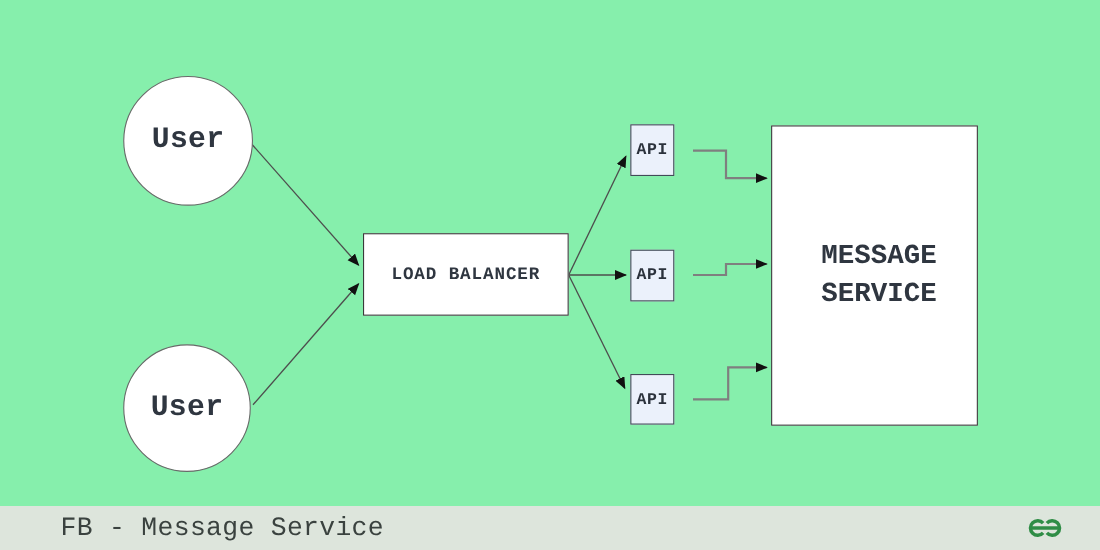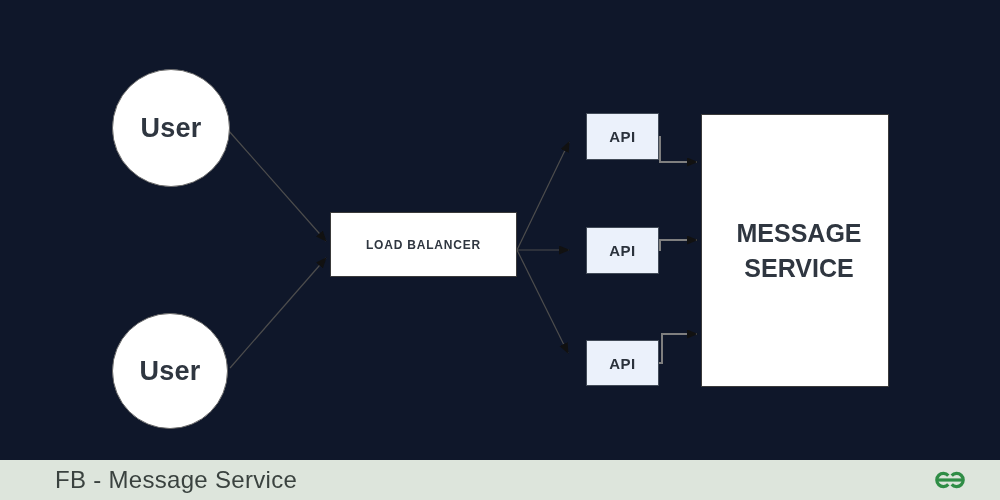--- a/index.html
+++ b/index.html
@@ -1,39 +1,39 @@
 <!DOCTYPE html>
 <html><head>
 <meta charset="utf-8">
 <style>
   html,body{margin:0;padding:0;background:#ffffff;}
   .stage{
-    position:relative;width:1000px;height:500px;background:#0f172a;
-    font-family:Liberation Sans, sans-serif;overflow:hidden;
+    position:relative;width:1000px;height:500px;background:#86efac;
+    font-family:Liberation Mono, monospace;overflow:hidden;
   }
   .connectors{position:absolute;left:0;top:0;pointer-events:none;}
   .thin{stroke:#4d4d4d;stroke-width:1.2;fill:none;}
   .elbow{stroke:#7f7f7f;stroke-width:2;fill:none;}
   .node{
     position:absolute;box-sizing:border-box;display:flex;align-items:center;justify-content:center;
     color:#2f3640;font-weight:bold;background:#ffffff;
   }
   .user-circle{
     width:118px;height:118px;border:1px solid #696969;border-radius:50%;
     font-size:27px;letter-spacing:0.3px;
   }
   .user-1{left:112px;top:69px;}
   .user-2{left:112px;top:313px;width:116px;height:116px;}
   .lb{
-    left:330px;top:212px;width:187px;height:65px;
-    border:1px solid #3a3a3a;font-size:12px;letter-spacing:0.8px;
+    left:330px;top:212px;width:187px;height:75px;
+    border:1px solid #3a3a3a;font-size:16px;letter-spacing:0.8px;
   }
   .api{
-    left:573px;width:73px;height:47px;background:#ebf1fb;
-    border:1.5px solid #424b58;font-size:15px;letter-spacing:0.5px;color:#2b323c;margin-left:13px;
+    left:573px;width:40px;height:47px;background:#ebf1fb;
+    border:1.5px solid #424b58;font-size:15px;letter-spacing:0.5px;color:#2b323c;
   }
   .api-1{top:113px;}
   .api-2{top:227px;}
   .api-3{top:340px;height:46px;}
   .ms{
     left:701px;top:114px;width:188px;height:273px;
     border:1.5px solid #3a3a3a;font-size:25px;line-height:1.38;
     justify-content:flex-start;padding-left:21px;
   }
   .ms .label{display:block;width:152px;text-align:center;}

